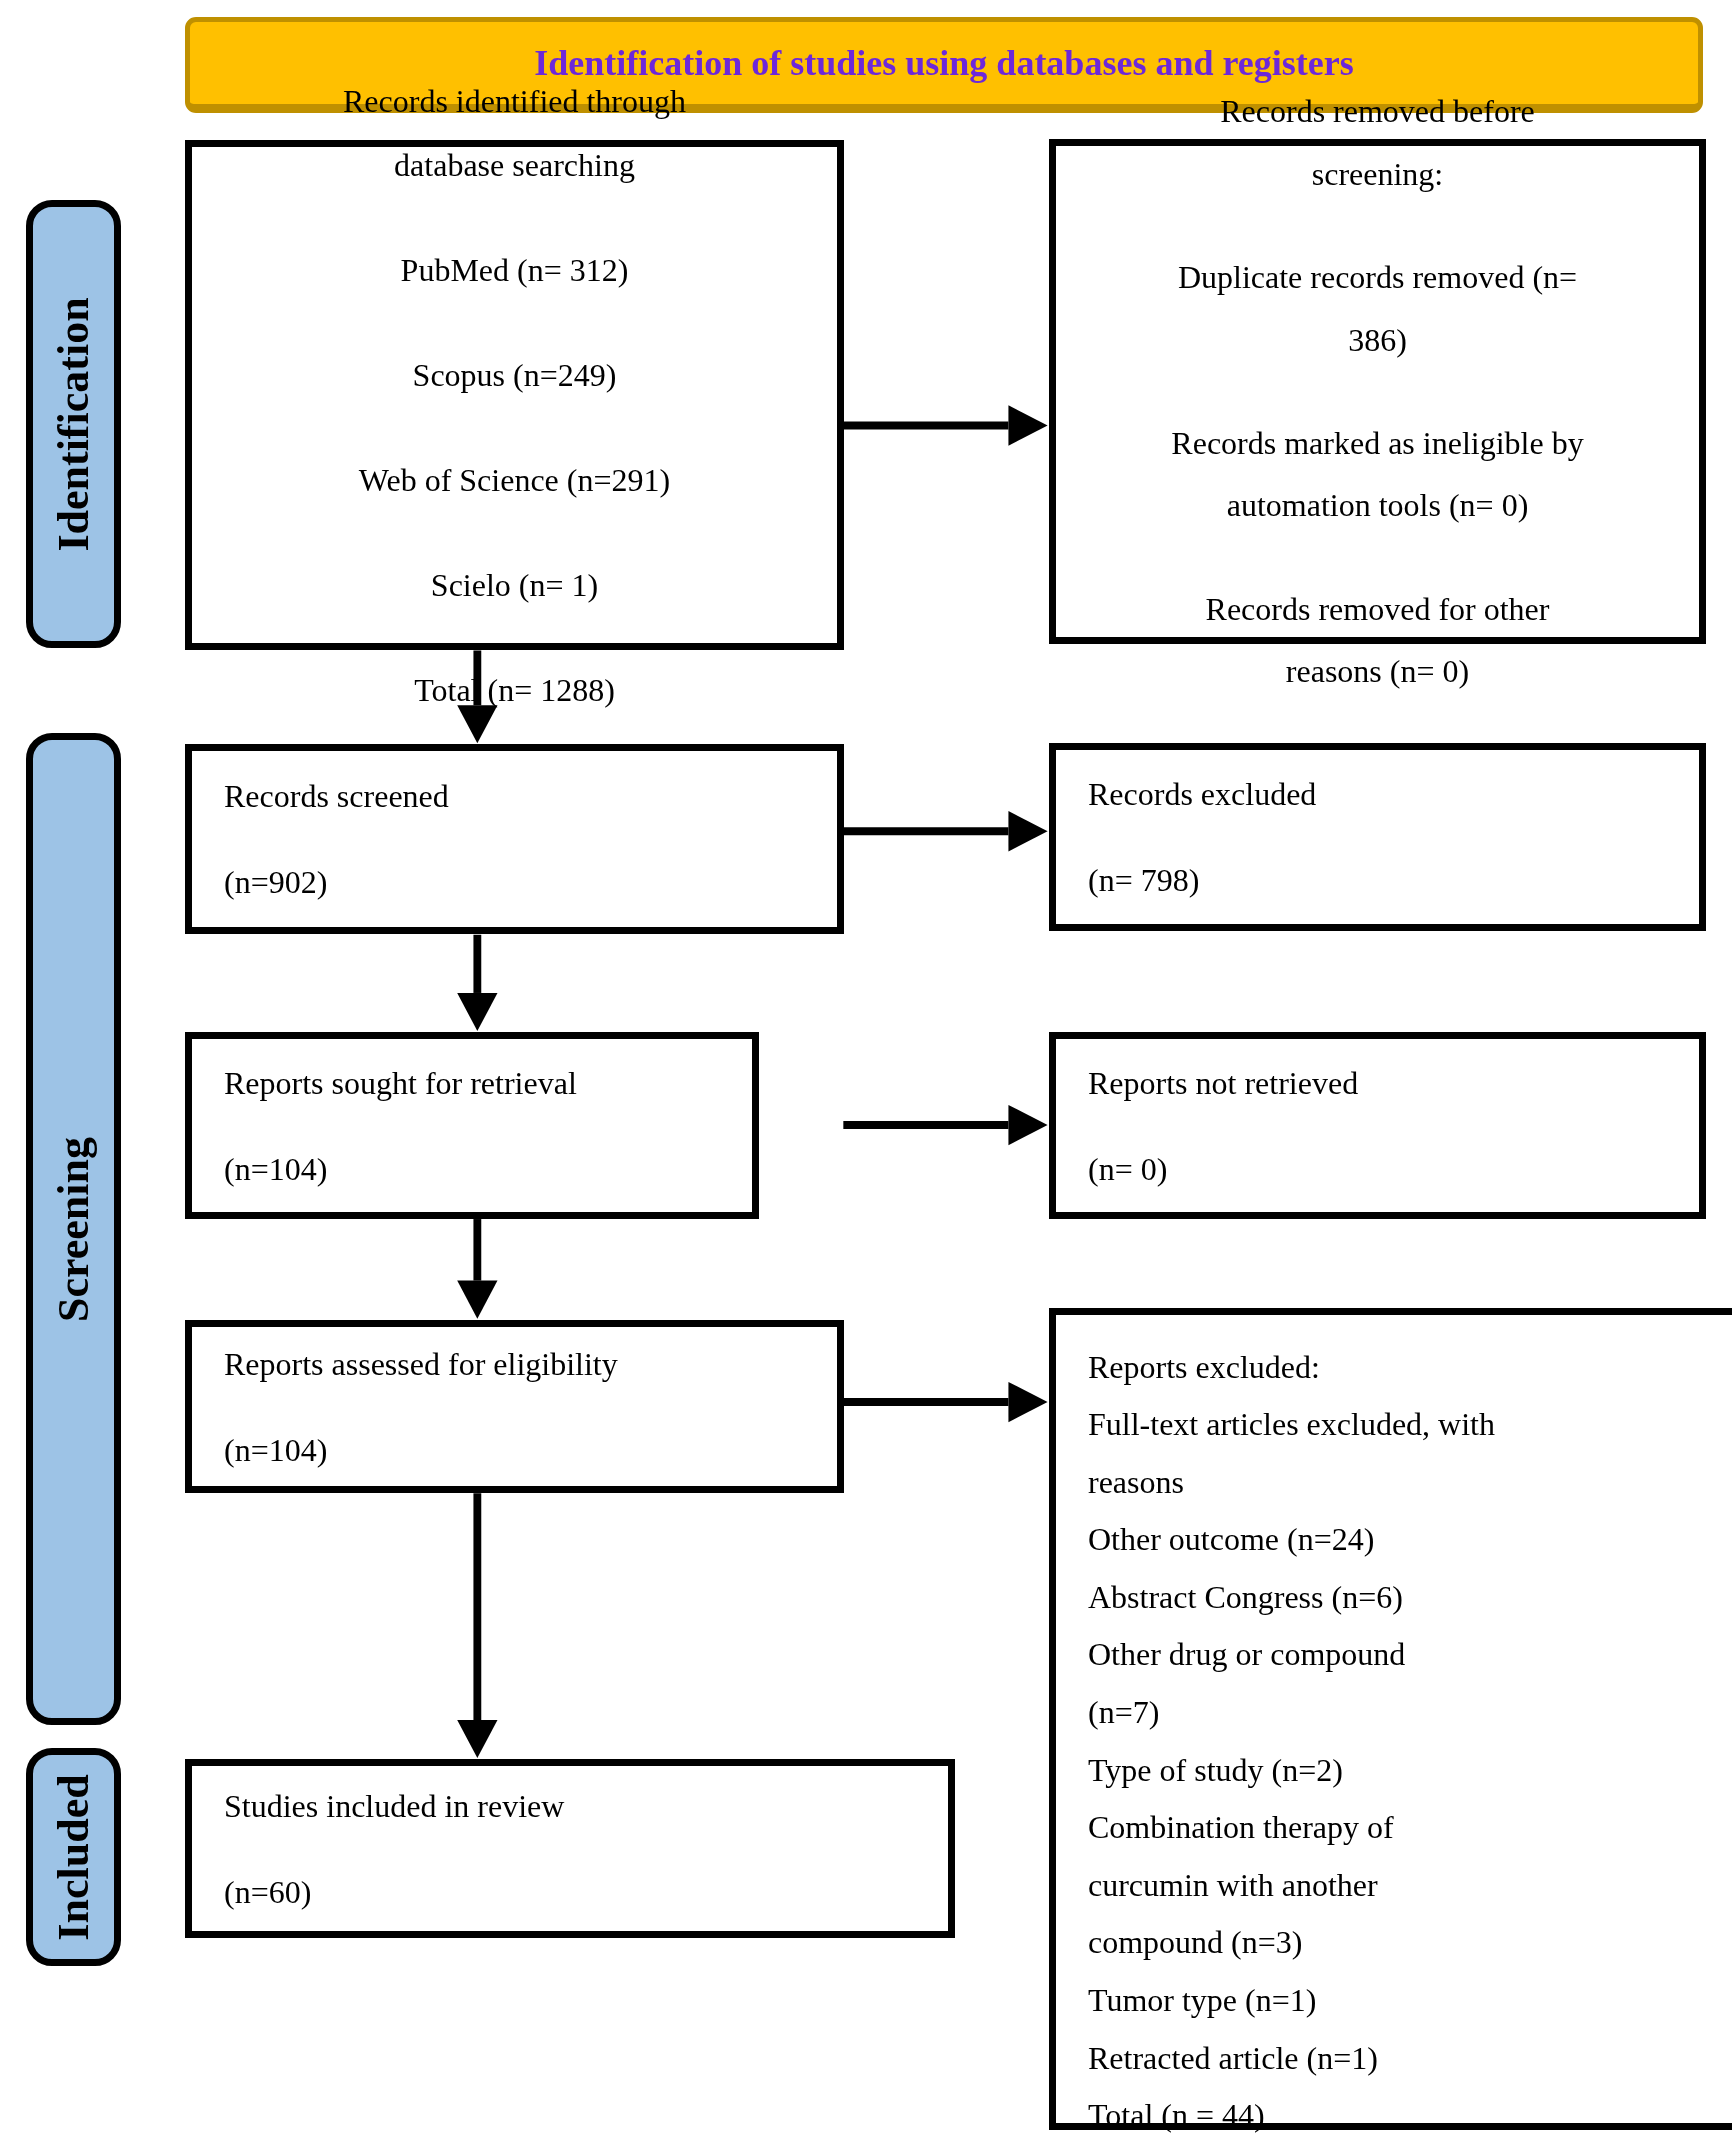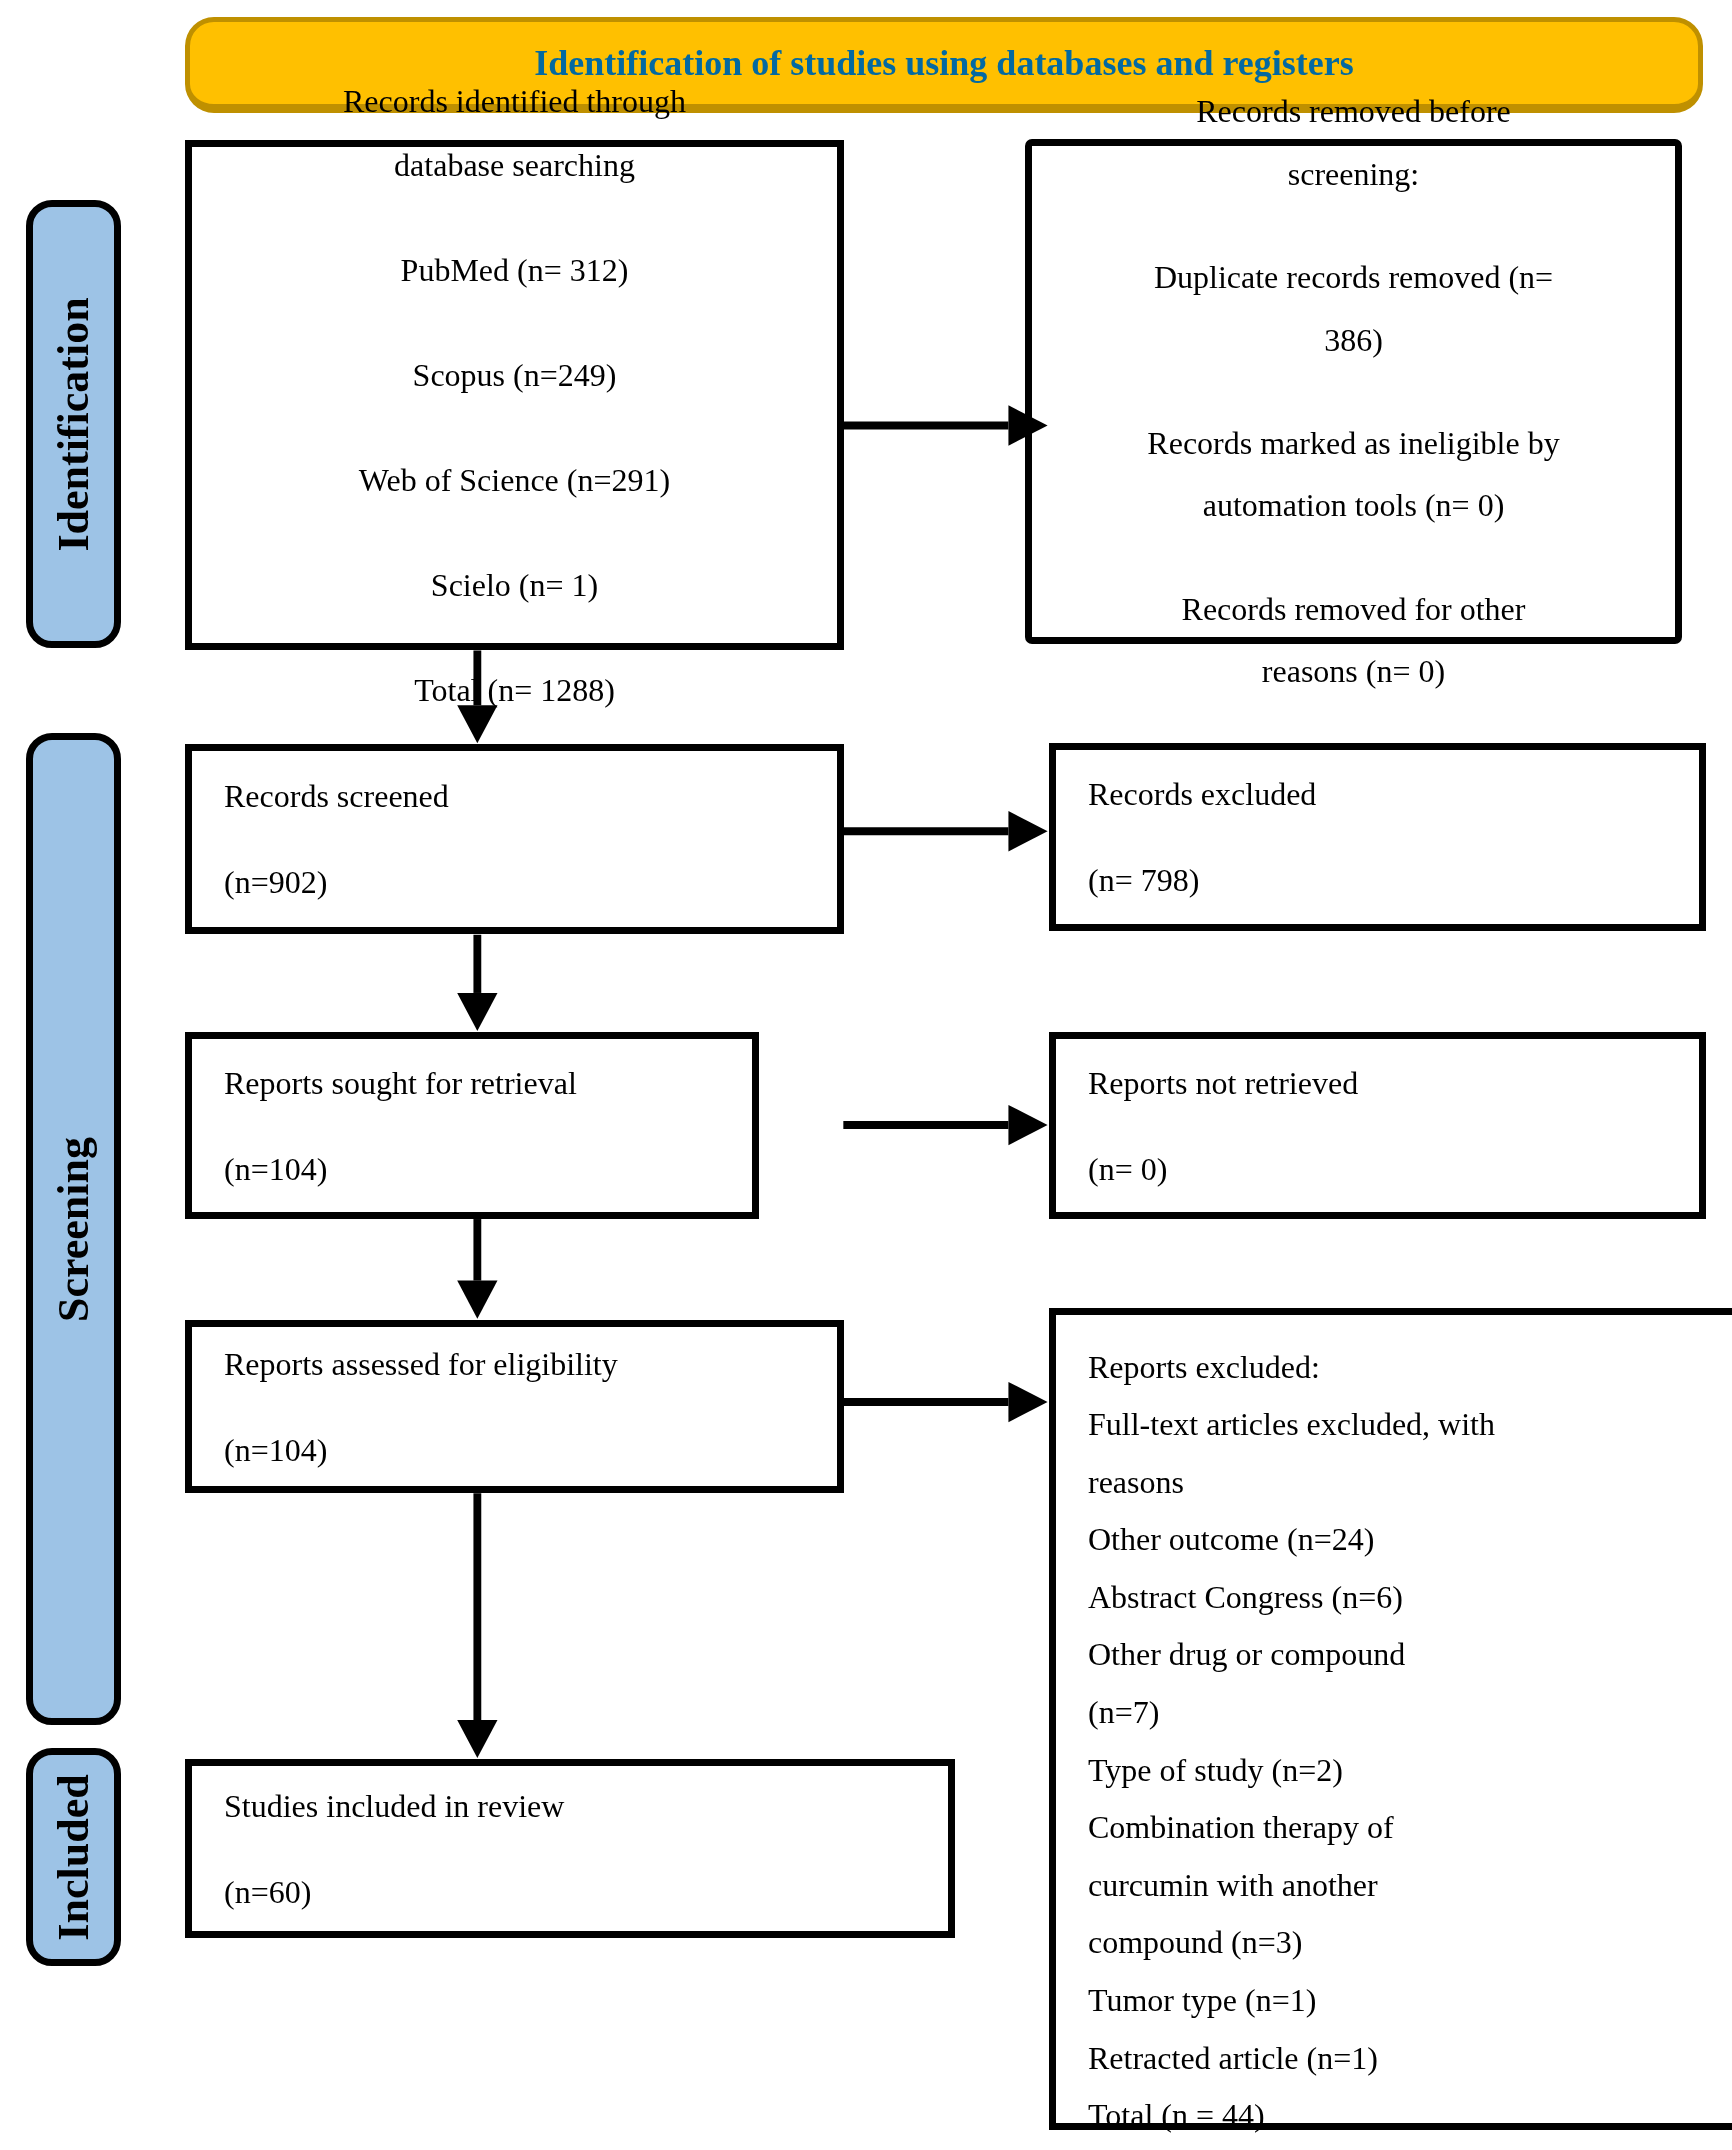--- a/index.html
+++ b/index.html
@@ -3,23 +3,23 @@
 <meta charset="utf-8">
 <style>
   html, body { margin:0; padding:0; background:#ffffff; }
   body { width:1732px; height:2151px; font-family:"Liberation Serif","DejaVu Serif",serif; color:#000; }
   .canvas { position:relative; width:1732px; height:2151px; overflow:hidden; }
 
   
   .banner {
     position:absolute; left:185px; top:17px; width:1518px; height:96px;
     box-sizing:border-box; background:#FFC000;
-    border:5.6px solid #BF9000; border-bottom-width:9px; border-radius:29px;
+    border:5.6px solid #BF9000; border-bottom-width:9px; border-radius:11px;
     display:flex; align-items:center; justify-content:center;
-    font-weight:bold; font-size:36px; color:#0369a1;
+    font-weight:bold; font-size:36px; color:#6d28d9;
   }
 
   
   .stage {
     position:absolute; box-sizing:border-box; background:#9DC3E6;
     border:7.3px solid #000; border-radius:26px;
     display:flex; align-items:center; justify-content:center;
   }
   .stage-identification { left:26px; top:200px;  width:95px; height:448px; }
   .stage-screening      { left:26px; top:733px; width:95px; height:992px; }
@@ -30,21 +30,21 @@
   .fbox {
     position:absolute; box-sizing:border-box; background:#fff;
     border:7.8px solid #000; font-size:32px; line-height:2.0;
   }
   .fbox p { margin:0; }
   .center-col { display:flex; flex-direction:column; justify-content:center; text-align:center;gap:41px; }
   .left-col   { display:flex; flex-direction:column; justify-content:center; padding-left:32px;gap:22px; }
 
   .b-identified { left:185px;  top:140px;  width:659px; height:510px; }
   .b-identified .head { max-width:442px; margin:0 auto; }
-  .b-removed    { left:1025px; top:139px;  width:657px; height:505px; line-height:1.95;border-radius:7px; }
+  .b-removed    { left:1049px; top:139px;  width:657px; height:505px; line-height:1.95; }
   .b-removed .p1 { max-width:392px; margin:0 auto; }
   .b-removed .p2 { max-width:448px; margin:0 auto; }
   .b-removed .p3 { max-width:481px; margin:0 auto; }
   .b-removed .p4 { max-width:392px; margin:0 auto; }
   .b-screened   { left:185px;  top:744px; width:659px; height:190px; }
   .b-rexcluded  { left:1049px; top:743px; width:657px; height:188px; }
   .b-sought     { left:185px;  top:1032px; width:574px; height:187px; }
   .b-notret     { left:1049px; top:1032px; width:657px; height:187px; }
   .b-assessed   { left:185px;  top:1320px; width:659px; height:173px; }
   .b-included   { left:185px;  top:1759px; width:770px; height:179px; }

